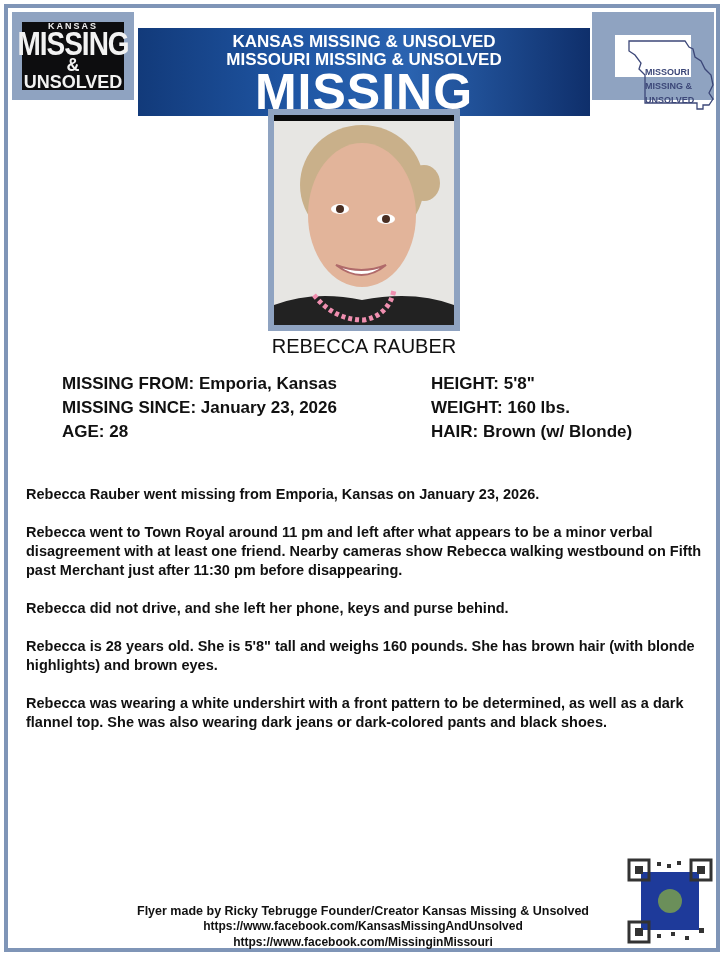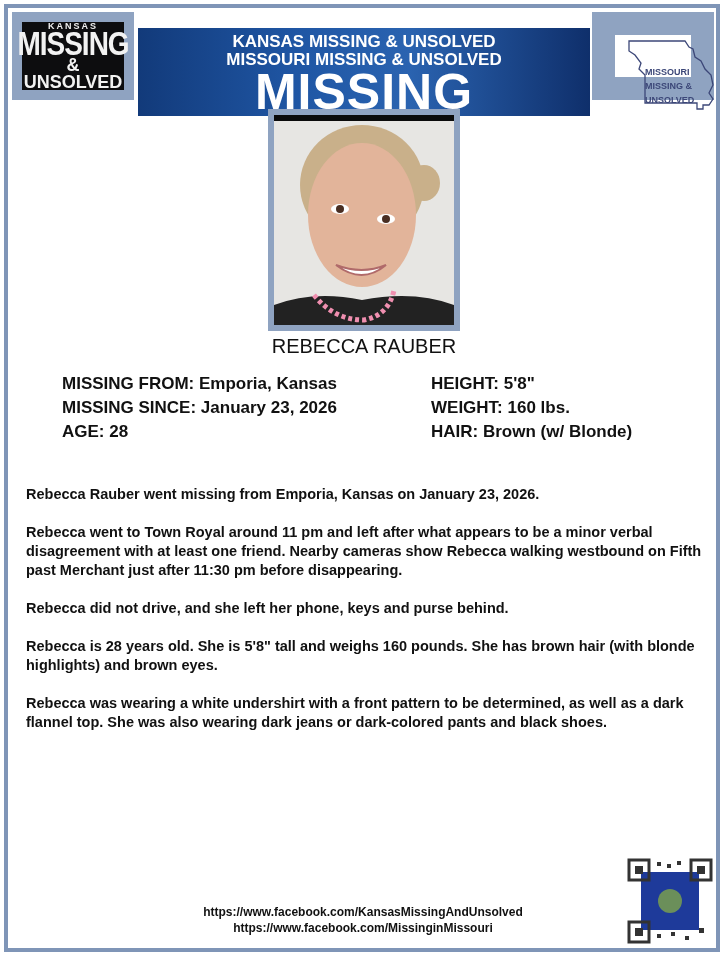--- a/index.html
+++ b/index.html
@@ -99,20 +99,21 @@
 
 <div class="body">
   <p>Rebecca Rauber went missing from Emporia, Kansas on January 23, 2026.</p>
   <p>Rebecca went to Town Royal around 11 pm and left after what appears to be a minor verbal disagreement with at least one friend. Nearby cameras show Rebecca walking westbound on Fifth past Merchant just after 11:30 pm before disappearing.</p>
   <p>Rebecca did not drive, and she left her phone, keys and purse behind.</p>
   <p>Rebecca is 28 years old. She is 5'8" tall and weighs 160 pounds. She has brown hair (with blonde highlights) and brown eyes.</p>
   <p>Rebecca was wearing a white undershirt with a front pattern to be determined, as well as a dark flannel top. She was also wearing dark jeans or dark-colored pants and black shoes.</p>
 </div>
 
 <div class="footer">
+  <div class="f1">Flyer made by Ricky Tebrugge Founder/Creator Kansas Missing &amp; Unsolved</div>
   <div class="f2">https://www.facebook.com/KansasMissingAndUnsolved</div>
   <div class="f2">https://www.facebook.com/MissinginMissouri</div>
 </div>
 
 <div class="qr">
   <svg width="86" height="86" viewBox="0 0 86 86">
     <rect x="0" y="0" width="86" height="86" fill="#fff"></rect>
     <rect x="14" y="14" width="58" height="58" fill="#1e3a9a"></rect>
     <circle cx="43" cy="43" r="12" fill="#6b8f5a"></circle>
     <rect x="2" y="2" width="20" height="20" fill="none" stroke="#333" stroke-width="3"></rect>

